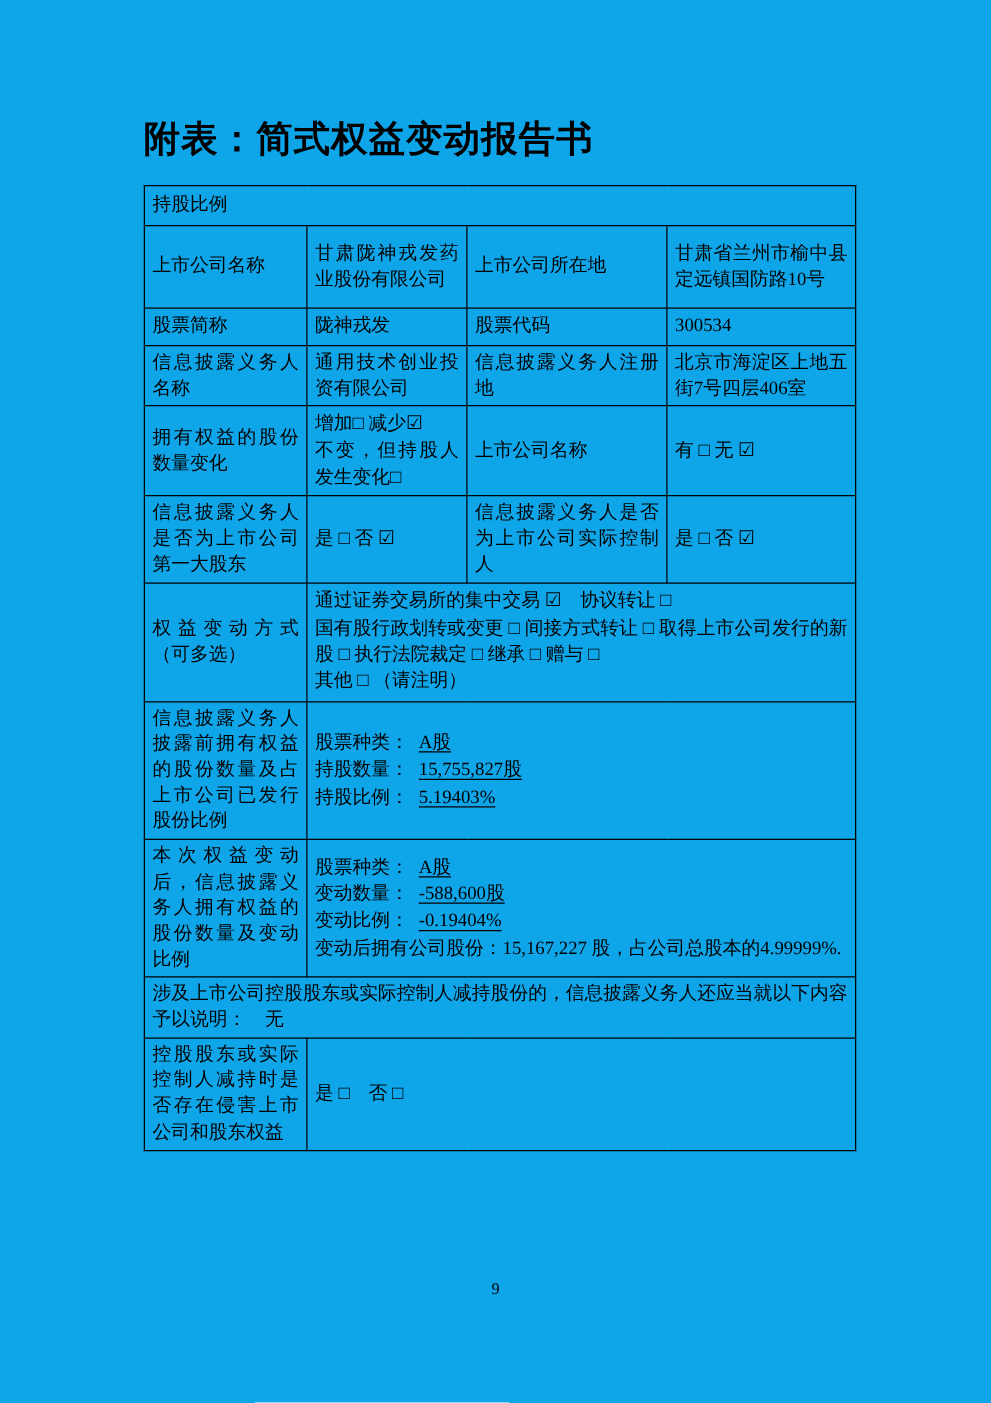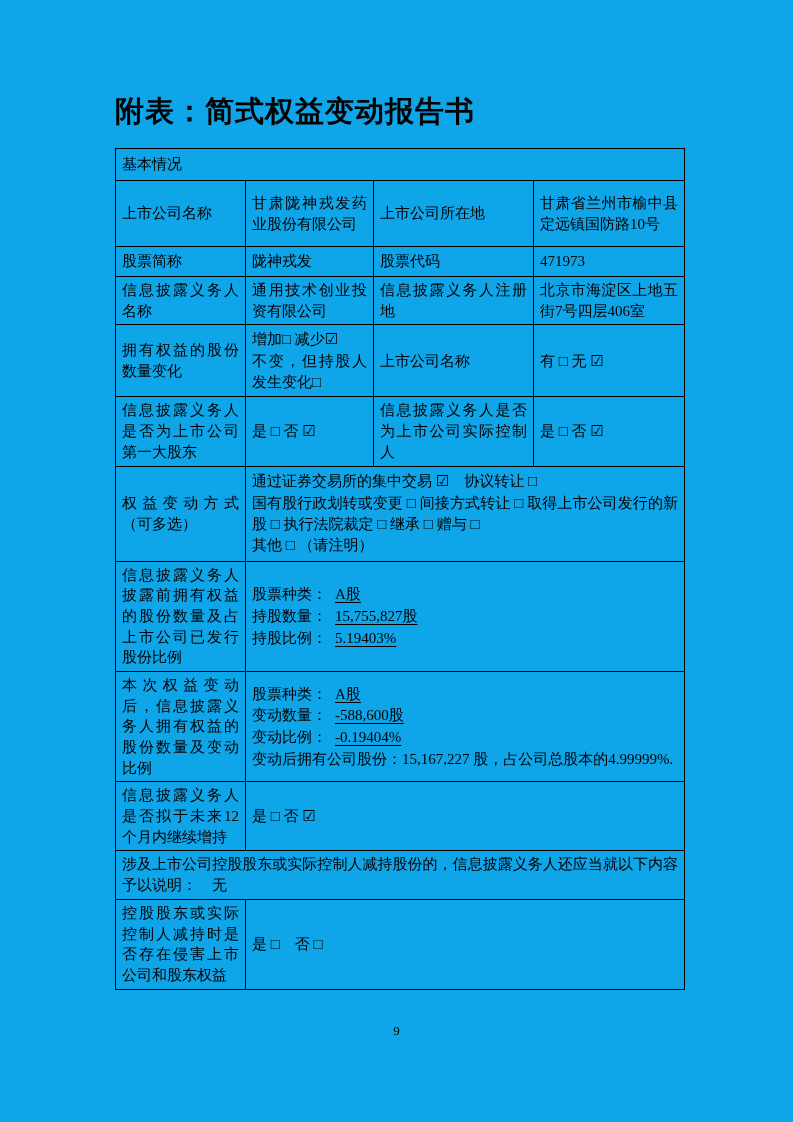--- a/index.html
+++ b/index.html
@@ -71,35 +71,35 @@
   <table class="report">
     <colgroup>
       <col style="width:130px">
         <col style="width:128px">
         <col style="width:160px">
         <col style="width:151px">
     </colgroup>
 
     <tbody>
         <tr style="height:32px">
-      <td colspan="4" class="full">基本情况</td>
+      <td colspan="4" class="full">持股比例</td>
     </tr>
 
     <tr style="height:66px">
       <td class="c1">上市公司名称</td>
       <td class="c2">甘肃陇神戎发药业股份有限公司</td>
       <td class="c3">上市公司所在地</td>
       <td class="c4">甘肃省兰州市榆中县定远镇国防路10号</td>
     </tr>
 
     <tr style="height:30px">
       <td class="c1">股票简称</td>
       <td class="c2">陇神戎发</td>
       <td class="c3">股票代码</td>
-      <td class="c4">471973</td>
+      <td class="c4">300534</td>
     </tr>
 
     <tr style="height:39px">
       <td class="c1">信息披露义务人名称</td>
       <td class="c2">通用技术创业投资有限公司</td>
       <td class="c3">信息披露义务人注册地</td>
       <td class="c4">北京市海淀区上地五街7号四层406室</td>
     </tr>
 
     <tr style="height:57px">
@@ -140,24 +140,20 @@
     <tr style="height:105px">
       <td class="c1">本次权益变动后，信息披露义务人拥有权益的股份数量及变动比例</td>
       <td colspan="3" class="merged">
         <div class="ln"><span>股票种类：</span><span class="uline">A股</span></div>
         <div class="ln"><span>变动数量：</span><span class="uline">-588,600股</span></div>
         <div class="ln"><span>变动比例：</span><span class="uline">-0.19404%</span></div>
         <div class="ln">变动后拥有公司股份：15,167,227 股，占公司总股本的4.99999%.</div>
       </td>
     </tr>
 
-    <tr style="height:63px">
-      <td class="c1">信息披露义务人是否拟于未来12个月内继续增持</td>
-      <td colspan="3" class="merged">是 □ 否 ☑</td>
-    </tr>
 
 
     <tr style="height:44px">
       <td colspan="4" class="full">涉及上市公司控股股东或实际控制人减持股份的，信息披露义务人还应当就以下内容予以说明：　无</td>
     </tr>
 
     <tr style="height:85px">
       <td class="c1">控股股东或实际控制人减持时是否存在侵害上市公司和股东权益</td>
       <td colspan="3" class="merged">是 □　否 □</td>
     </tr>

